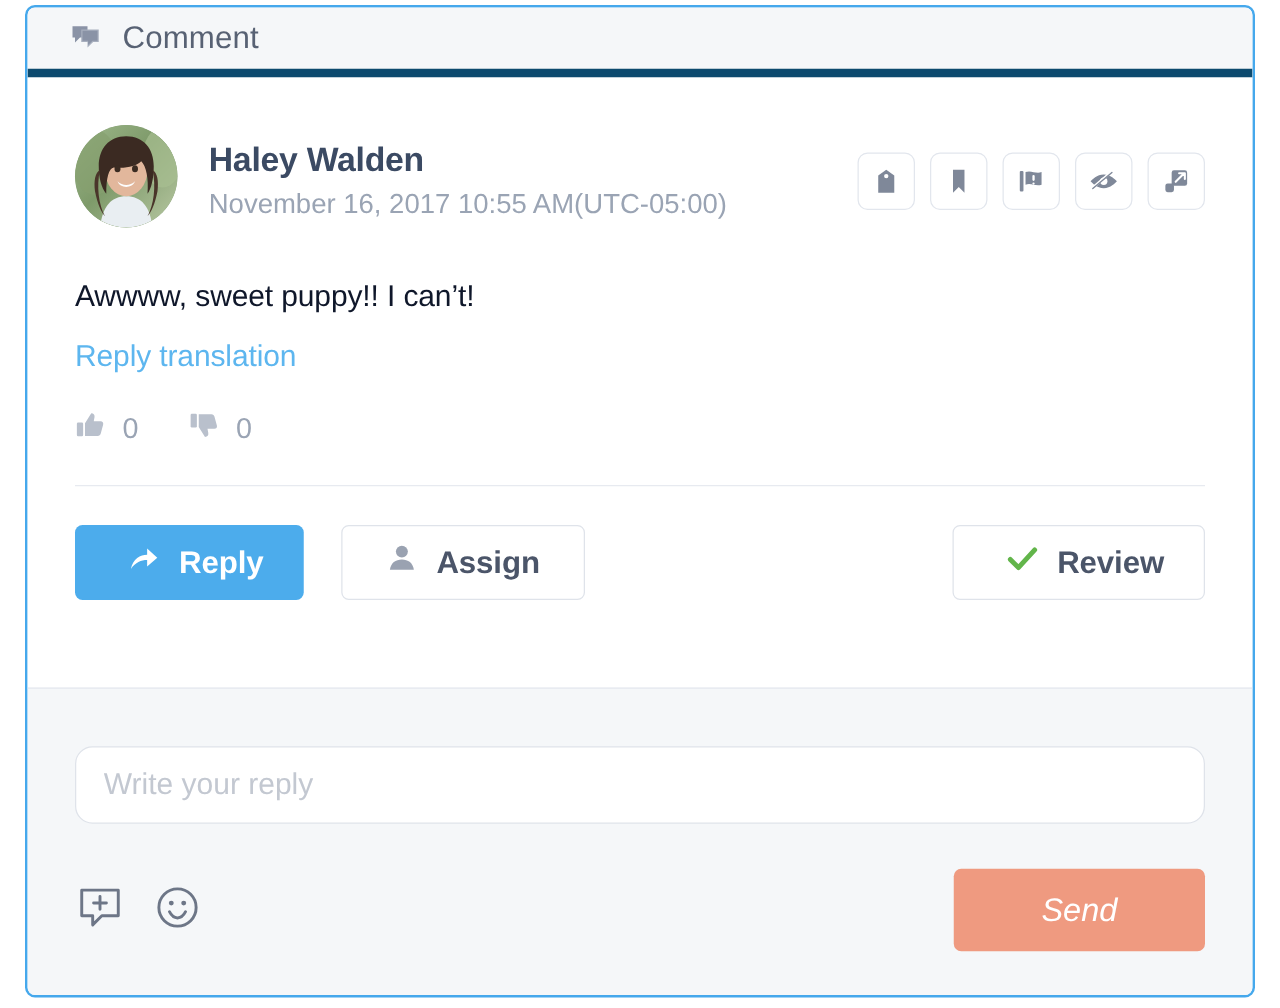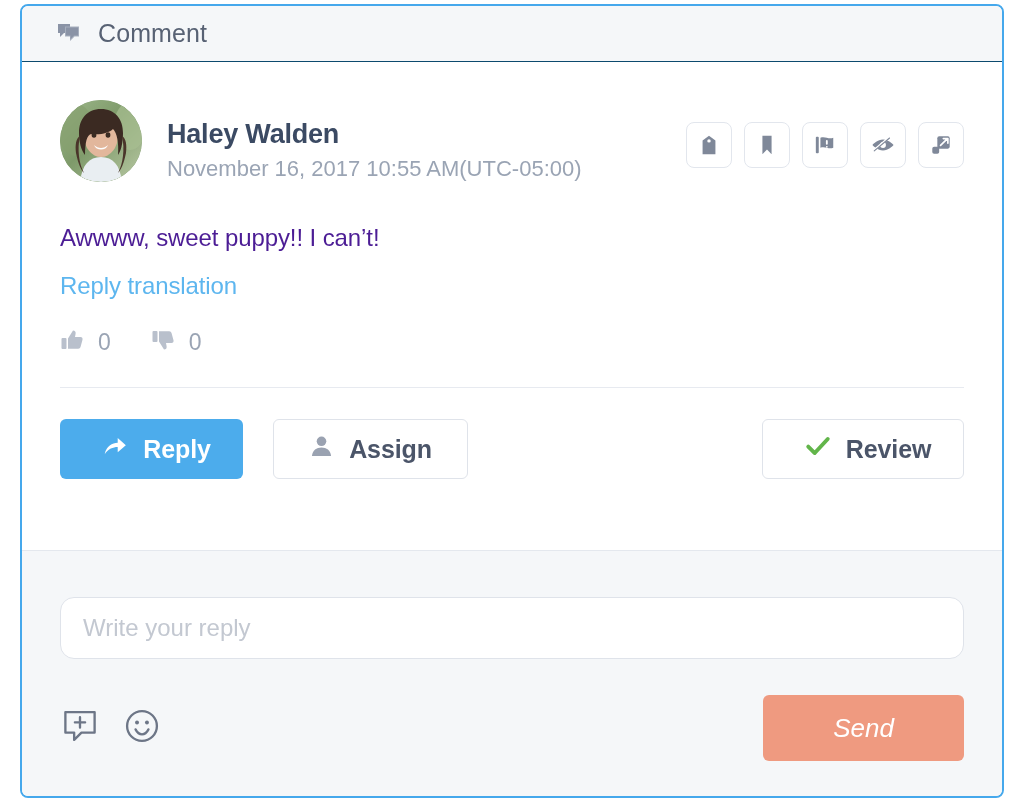--- a/index.html
+++ b/index.html
@@ -25,21 +25,21 @@
     overflow: hidden;
     display: flex;
     flex-direction: column;
   }
 
   
   .card-header {
     height: 56px;
     flex: 0 0 56px;
     background: #f5f7f9;
-    border-bottom: 1px solid #0c4a6e;
+    border-bottom: 7px solid #0c4a6e;
     display: flex;
     align-items: center;
     padding-left: 34px;
   }
   .header-icon {
     width: 26px;
     height: 26px;
     flex: 0 0 26px;
     display: flex;
     align-items: center;
@@ -55,21 +55,21 @@
   
   .card-body {
     flex: 1 1 auto;
     background: #ffffff;
     padding: 38px 38px 0 38px;
     position: relative;
   }
 
   .meta-row {
     display: flex;
-    align-items: flex-end;
+    align-items: center;
     position: relative;
   }
 
   .avatar {
     width: 82px;
     height: 82px;
     flex: 0 0 82px;
     border-radius: 50%;
     overflow: hidden;
     position: relative;
@@ -117,21 +117,21 @@
     display: flex;
     align-items: center;
     justify-content: center;
     cursor: pointer;
   }
   .icon-btn svg { display: block; }
 
   .comment-text {
     margin-top: 42px;
     font-size: 24px;
-    color: #4c1d95;
+    color: #0f172a;
     letter-spacing: -.1px;
   }
   .translate-link {
     margin-top: 20px;
     font-size: 24px;
     color: #5db6ef;
     cursor: pointer;
     display: inline-block;
     letter-spacing: -.1px;
   }

